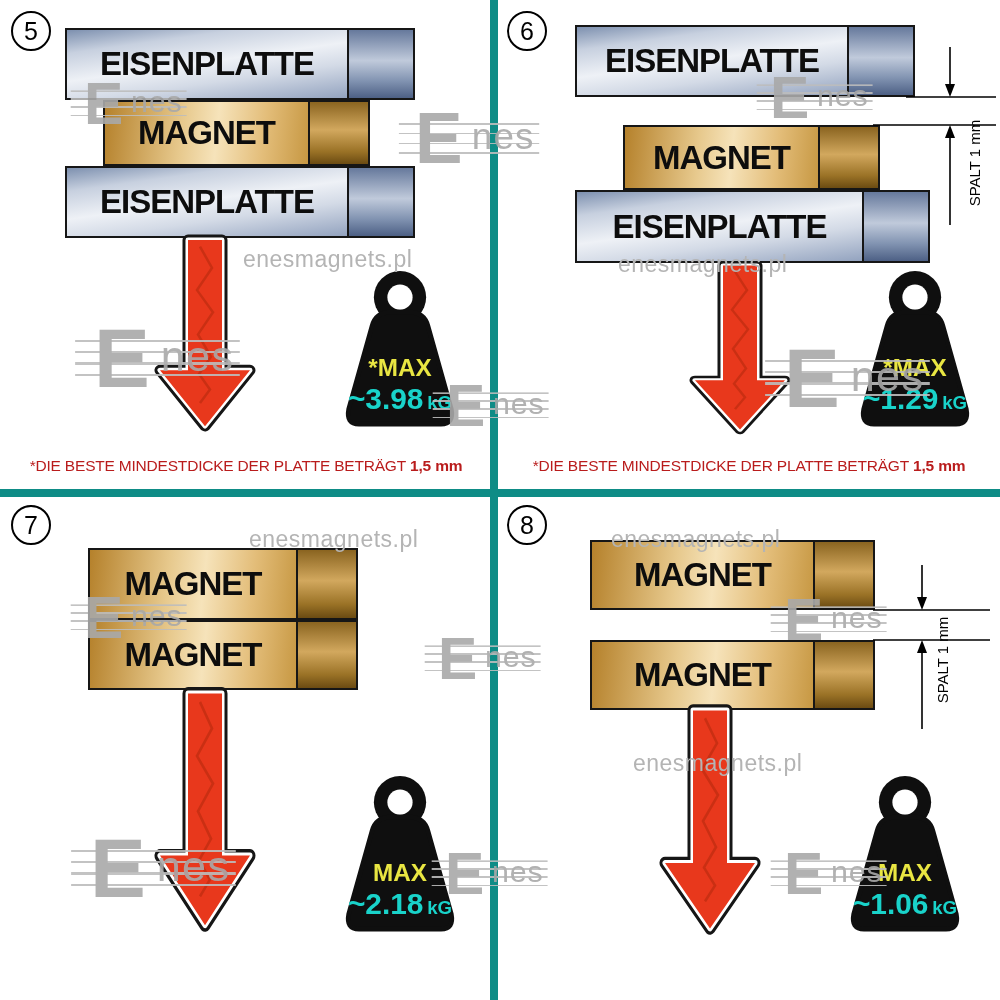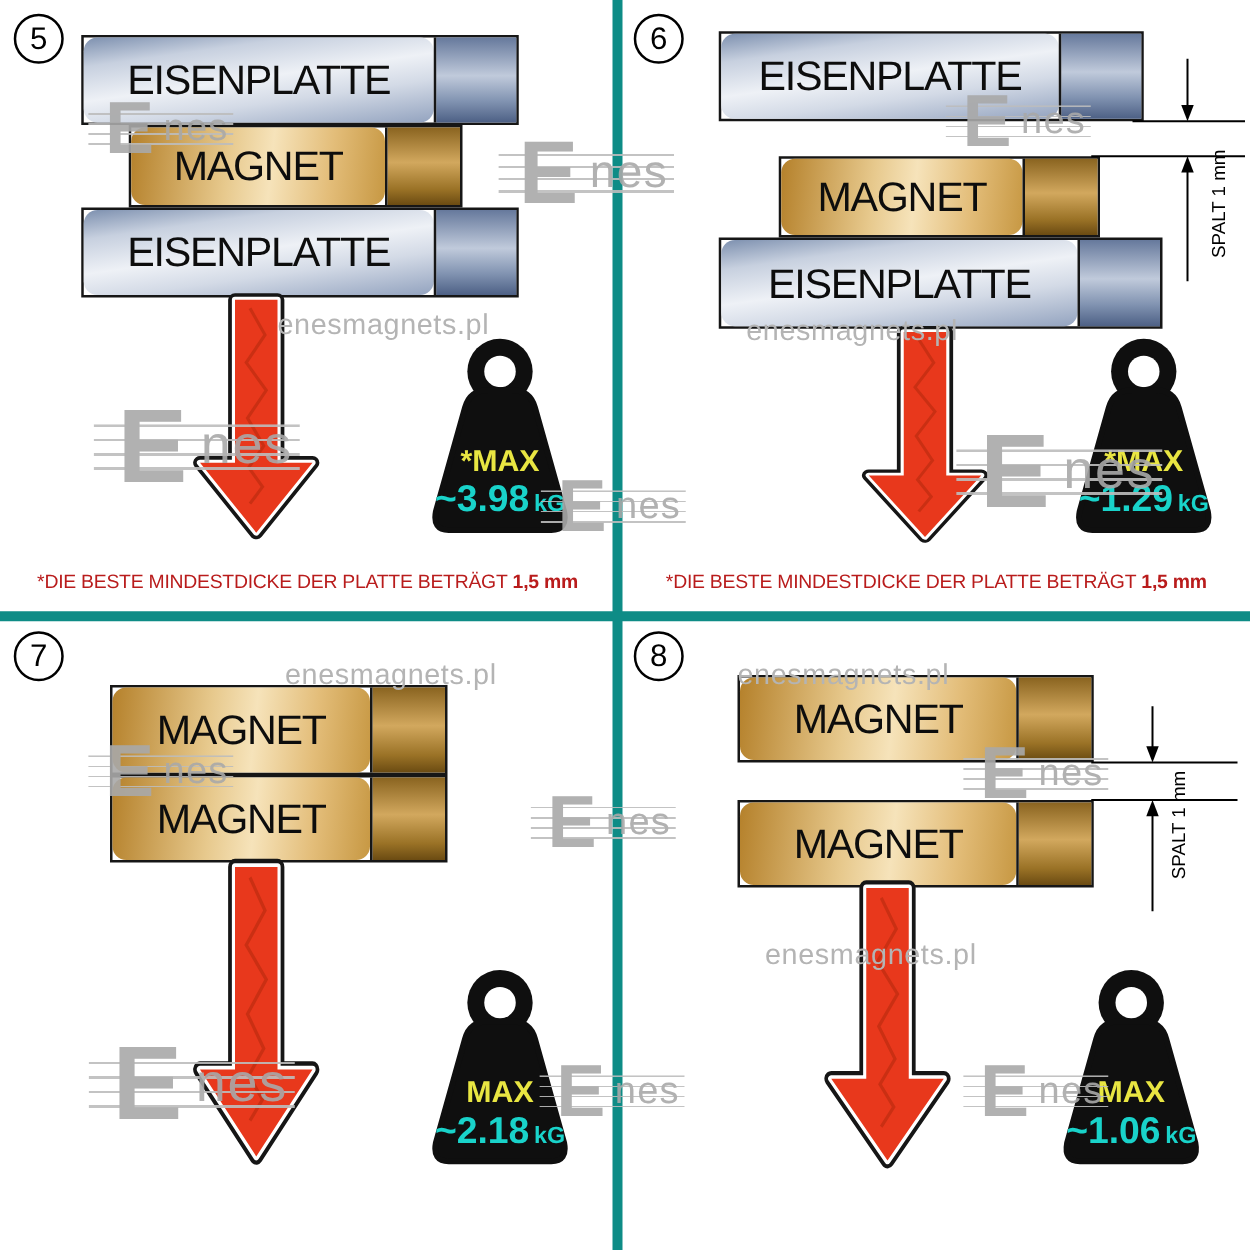--- a/index.html
+++ b/index.html
@@ -9,33 +9,33 @@
   .divider{position:absolute;background:var(--divider,#0e8c86);z-index:4;}
   .divider-v{left:490px;top:0;width:8px;height:1000px;}
   .divider-h{left:0;top:489px;width:1000px;height:8px;}
   .panel{position:absolute;z-index:2;}
   .panel > *{position:absolute;}
   .numcircle{width:36px;height:36px;border:2.5px solid #000;border-radius:50%;
              background:#fff;display:flex;align-items:center;justify-content:center;
              font-size:25px;color:#000;z-index:3;}
   .block{display:flex;border:2.5px solid #161616;box-sizing:border-box;}
   .block .face{flex:1;display:flex;align-items:center;justify-content:center;
-               font-weight:400;color:#0d0d0d;letter-spacing:-1px;border-radius:11px;}
+               font-weight:700;color:#0d0d0d;letter-spacing:-1px;}
   .block .cap{border-left:2.5px solid #161616;}
   .steel .face{background:linear-gradient(172deg,#7d90af 0%,#c7d0df 22%,#eef1f6 48%,#d3dae6 68%,#93a3bf 100%);}
   .steel .cap{width:64px;background:linear-gradient(180deg,#66799c 0%,#c0cadb 45%,#8193b1 75%,#4d6085 100%);}
   .magnet .face{background:linear-gradient(96deg,#b5812b 0%,#e7c98d 38%,#f6e3ba 55%,#e3bd79 78%,#c79843 100%);}
   .magnet .cap{width:58px;background:linear-gradient(180deg,#8a6420 0%,#d2a85e 45%,#9a7226 80%,#6b4b12 100%);}
   .plate-label{font-size:33px;}
   .magnet-label{font-size:33px;}
   .footnote{text-align:center;font-size:15.5px;color:#b91c1c;letter-spacing:-0.2px;
             white-space:nowrap;font-weight:400;}
   .footnote b{font-weight:700;}
   .wm-site{position:absolute;color:var(--watermark,#b4b4b4);font-size:23px;
-           letter-spacing:0.5px;z-index:6;}
+           letter-spacing:0.5px;z-index:6;margin-left:21px;}
   .enes{position:absolute;z-index:6;color:#a9a9a9;display:flex;align-items:flex-start;
         gap:8px;opacity:0.9;transform-origin:top left;}
   .enes .e{font-size:62px;line-height:54px;font-weight:700;}
   .enes .nes{font-size:32px;line-height:30px;letter-spacing:1px;margin-top:10px;}
   .enes::after{content:"";position:absolute;left:-14px;right:-4px;top:13px;height:32px;
         background:repeating-linear-gradient(to bottom,#bdbdbd 0 1.5px,transparent 1.5px 8.5px);
         z-index:-1;}
   svg{position:absolute;overflow:visible;}
   svg text{font-family:"Liberation Sans",sans-serif;}
   .arrow-main{fill:var(--arrow,#e8381c);}

